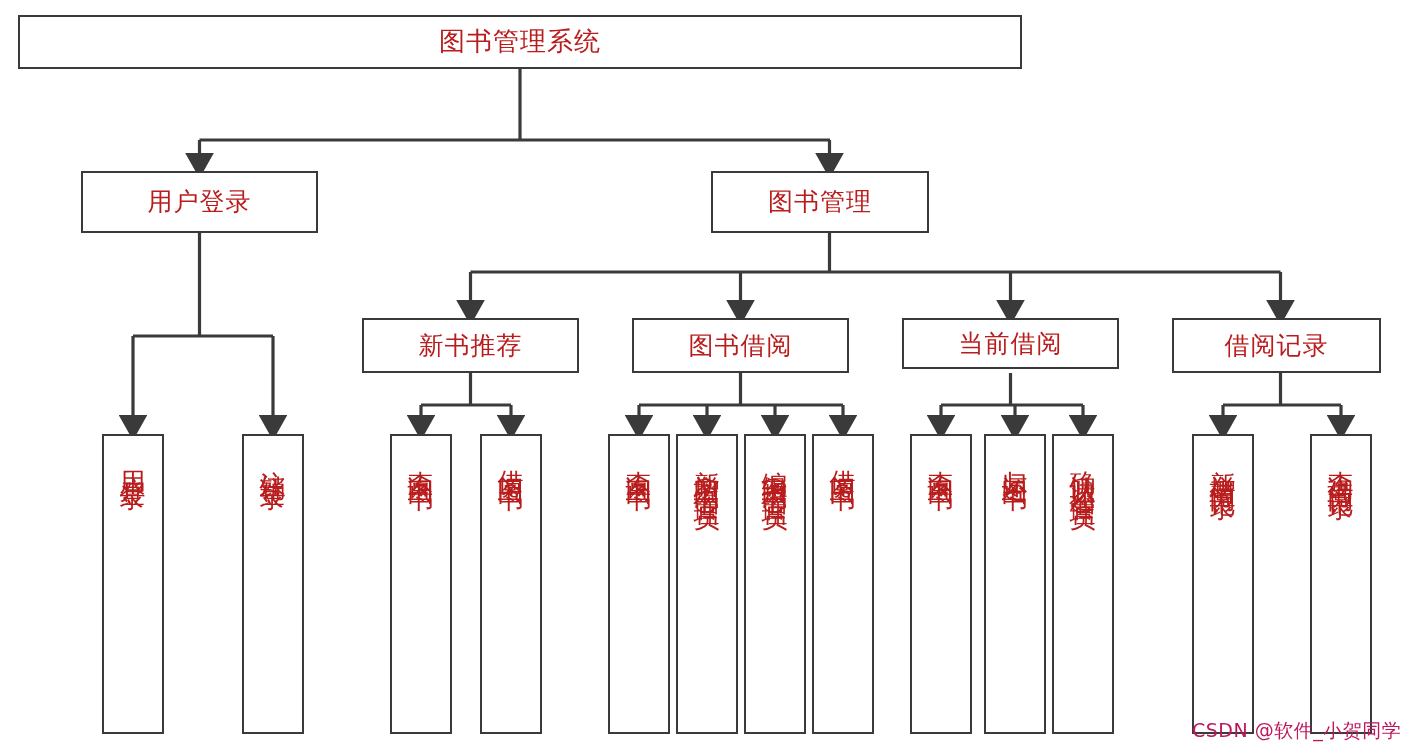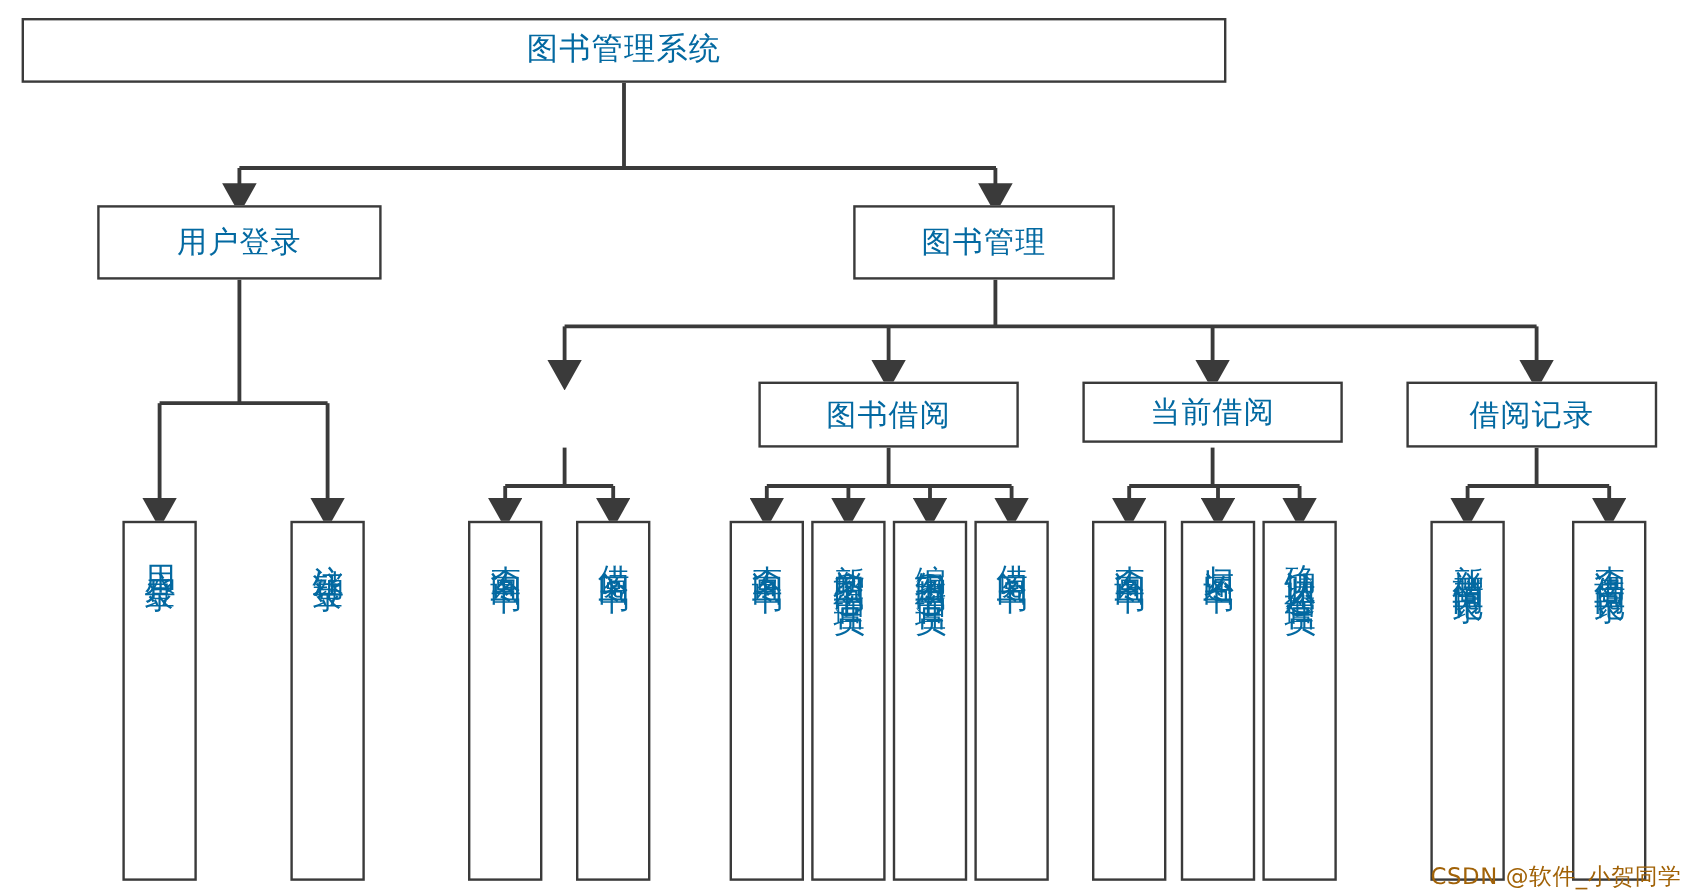--- a/index.html
+++ b/index.html
@@ -26,21 +26,21 @@
     pointer-events: none;
   }
   .node {
     position: absolute;
     box-sizing: border-box;
     border: 2.5px solid #3a3a3a;
     background: #ffffff;
     display: flex;
     align-items: center;
     justify-content: center;
-    color: #0369a1;
+    color: #b91c1c;
   }
   .node-label {
     display: block;
     text-align: center;
     letter-spacing: 1px;
     line-height: 1.12;
   }
   
   .node.horiz .node-label {
     font-size: 25px;
@@ -59,21 +59,21 @@
     writing-mode: vertical-rl;
     text-orientation: upright;
     font-size: 26px;
     line-height: 1.0;
     letter-spacing: 5px;
     white-space: nowrap;
   }
   .watermark {
     position: absolute;
     font-size: 19px;
-    color: #a16207;
+    color: #be185d;
     white-space: nowrap;
     letter-spacing: 0.5px;
     font-family: "DejaVu Sans", "Liberation Sans", sans-serif;
   }
 </style>
 </head>
 <body>
 
 <div id="canvas">
 
@@ -131,20 +131,23 @@
     <span class="node-label">图书管理系统</span>
   </div>
 
   <div class="node horiz" style="left:81px; top:171px; width:237px; height:62px;">
     <span class="node-label">用户登录</span>
   </div>
   <div class="node horiz" style="left:711px; top:171px; width:218px; height:62px;">
     <span class="node-label">图书管理</span>
   </div>
 
+  <div class="node horiz" style="left:362px; top:318px; width:217px; height:55px;">
+    <span class="node-label">新书推荐</span>
+  </div>
   <div class="node horiz" style="left:632px; top:318px; width:217px; height:55px;">
     <span class="node-label">图书借阅</span>
   </div>
   <div class="node horiz" style="left:902px; top:318px; width:217px; height:51px;">
     <span class="node-label">当前借阅</span>
   </div>
   <div class="node horiz" style="left:1172px; top:318px; width:209px; height:55px;">
     <span class="node-label">借阅记录</span>
   </div>
 

